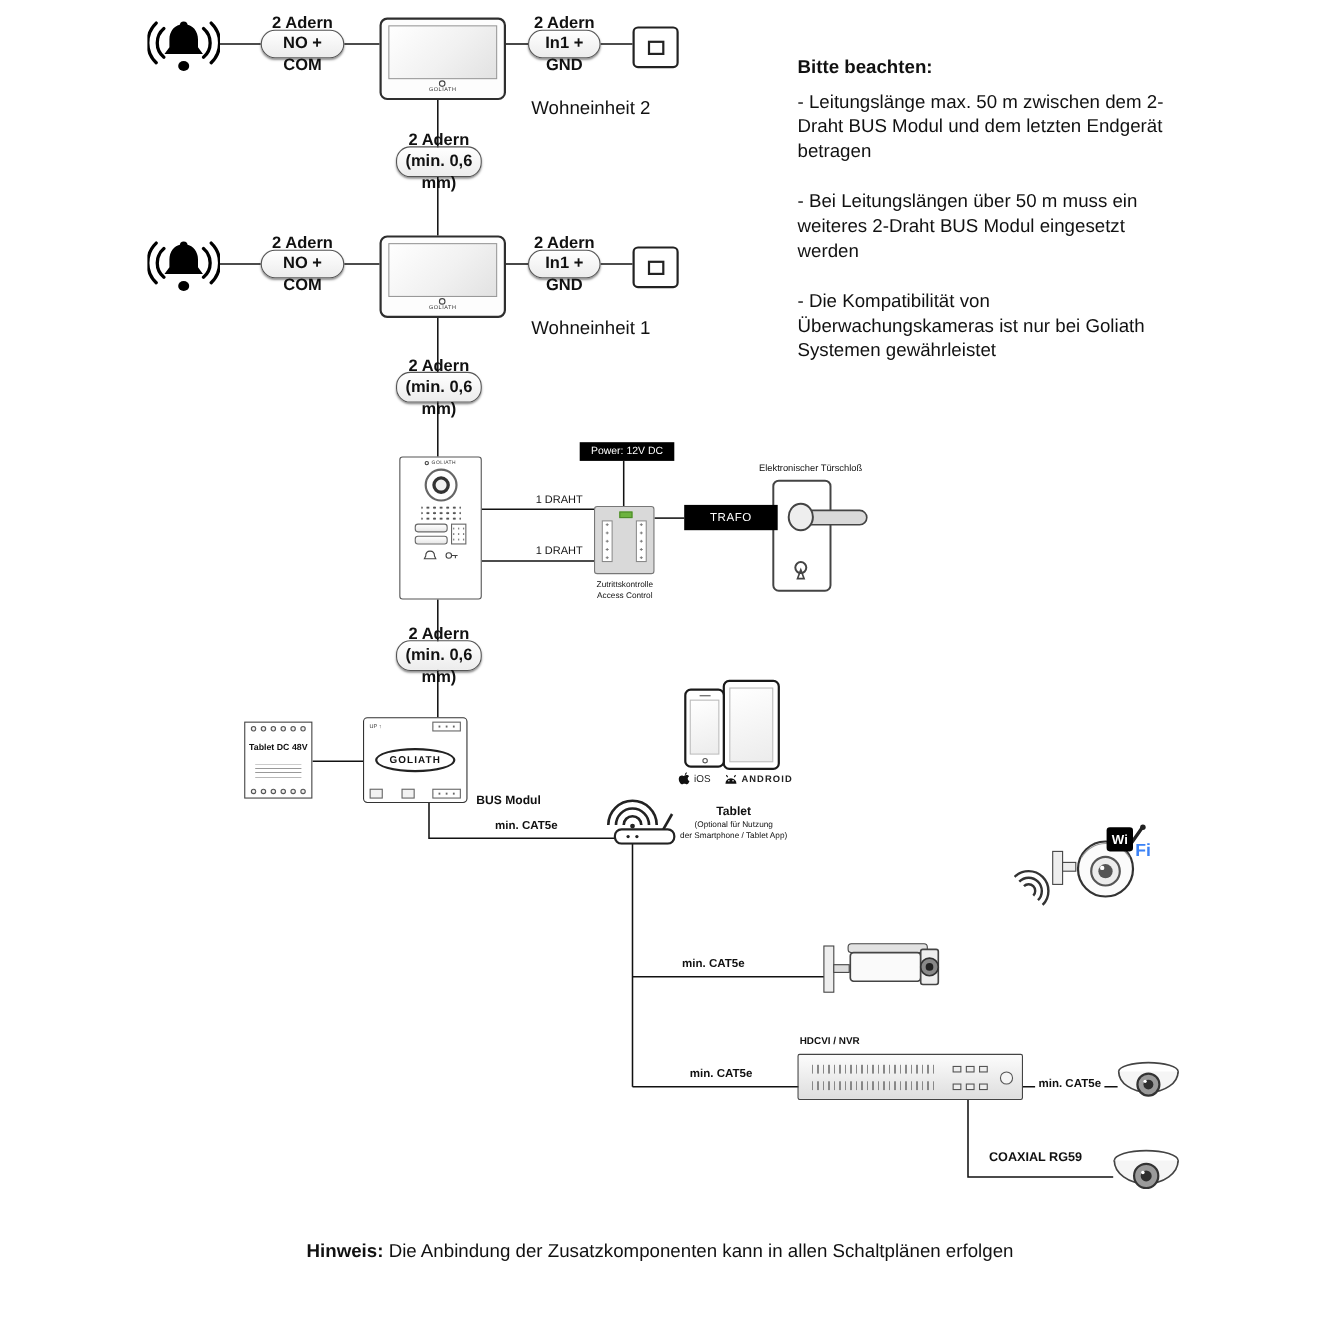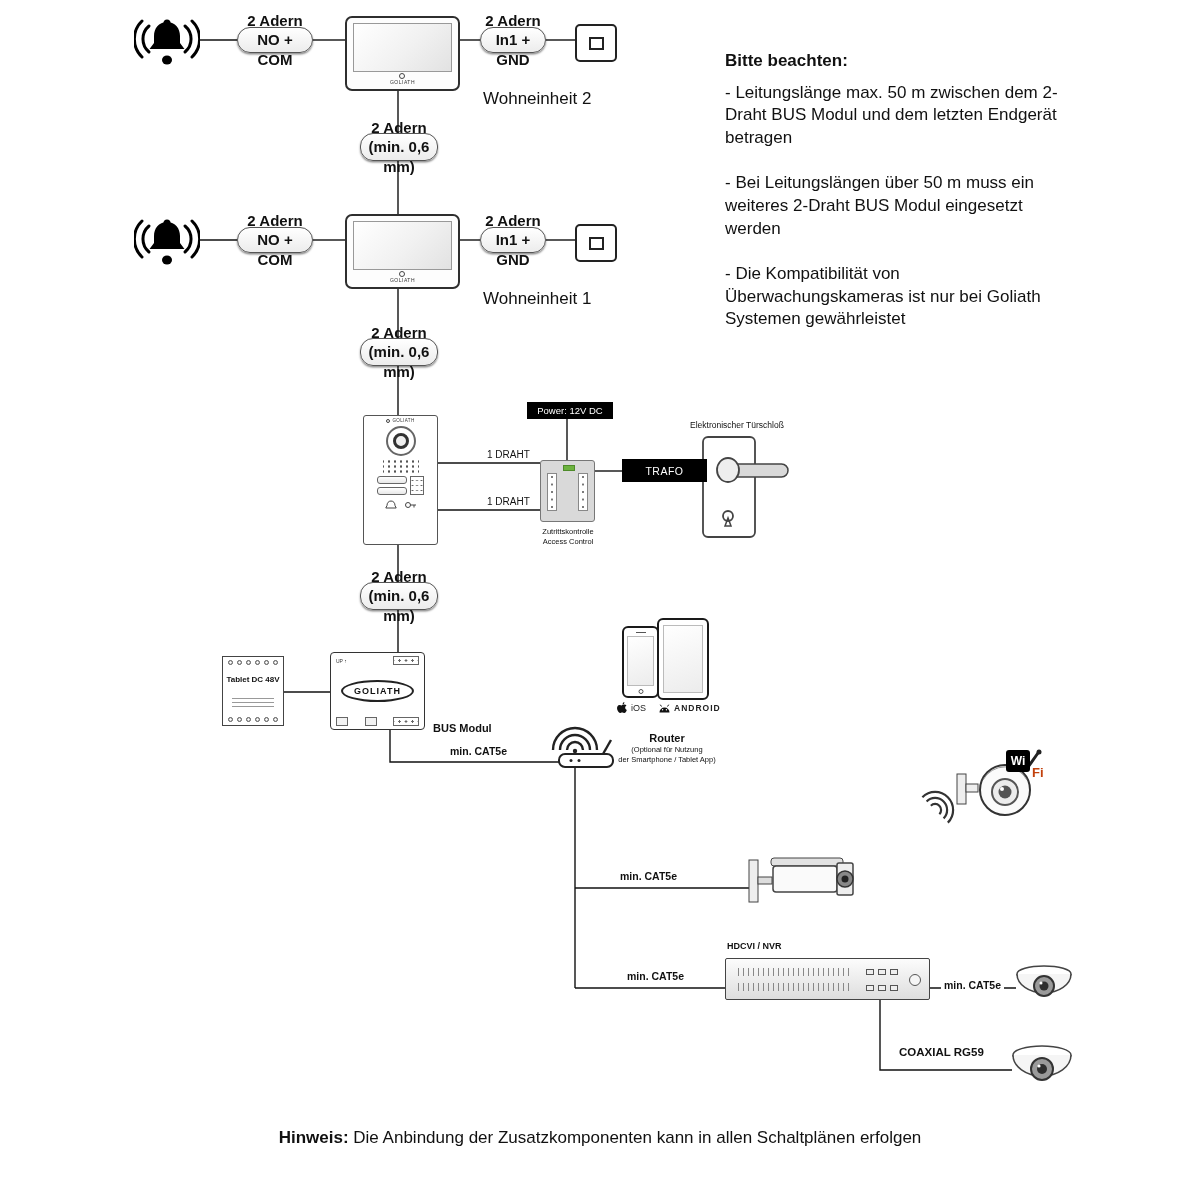--- a/index.html
+++ b/index.html
@@ -121,21 +121,21 @@
   #router-label { position:absolute; left:597px; top:731px; width:140px; z-index:3;
                   text-align:center; line-height:1.3; }
   #router-label .rt { font-size:11px; font-weight:bold; }
   #router-label .rs { font-size:7.5px; }
 
   
   #wifi-cam { position:absolute; left:955px; top:748px; z-index:2; }
   #wifi-logo { position:absolute; left:1006px; top:742px; z-index:4; display:flex; align-items:center; font-weight:bold; }
   #wifi-logo .wi { width:24px; height:22px; background:#000; color:#fff; border-radius:3px;
                    display:flex; align-items:center; justify-content:center; font-size:12px; }
-  #wifi-logo .fi { font-size:13px; color:#c2410c; margin-left:2px;margin-top:23px; }
+  #wifi-logo .fi { font-size:16px; color:#3b82f6; margin-left:2px;margin-top:23px; }
   #wifi-waves { position:absolute; left:922px; top:782px; z-index:2; transform:rotate(45deg); }
 
   #bullet-cam { position:absolute; left:747px; top:852px; z-index:2; }
 
   
   #nvr { position:absolute; left:725px; top:958px; width:205px; height:42px; z-index:2;
          border:1.5px solid #444; border-radius:2px; background:linear-gradient(#fcfcfc,#dedede); }
   .nvr-vent { position:absolute; left:12px; width:112px; height:8px;
               background:repeating-linear-gradient(90deg,#888 0 1.5px,transparent 1.5px 5px); }
   .v1 { top:9px; } .v2 { top:24px; }
@@ -402,21 +402,21 @@
     </g>
     <circle cx="30" cy="43" r="2.2" fill="#222"></circle>
     <rect x="14" y="46" width="54" height="13" rx="6" fill="#fff" stroke="#222" stroke-width="2"></rect>
     <circle cx="26" cy="52.5" r="1.5" fill="#222"></circle>
     <circle cx="34" cy="52.5" r="1.5" fill="#222"></circle>
   </svg>
 
   <div class="cat5" style="left:447px;top:745px">min. CAT5e</div>
 
   <div id="router-label">
-    <div class="rt">Router</div>
+    <div class="rt">Tablet</div>
     <div class="rs">(Optional für Nutzung</div>
     <div class="rs">der Smartphone / Tablet App)</div>
   </div>
 
   <svg id="wifi-cam" width="95" height="78" viewBox="0 0 95 78">
     <rect x="2" y="26" width="9" height="30" fill="#eee" stroke="#444"></rect>
     <rect x="11" y="36" width="12" height="8" fill="#eee" stroke="#444"></rect>
     <circle cx="50" cy="42" r="25" fill="#fbfbfb" stroke="#333" stroke-width="2"></circle>
     <path d="M28 32 a25 25 0 0 1 44 0" fill="none" stroke="#999"></path>
     <circle cx="50" cy="44" r="13" fill="#ececec" stroke="#555" stroke-width="2"></circle>

